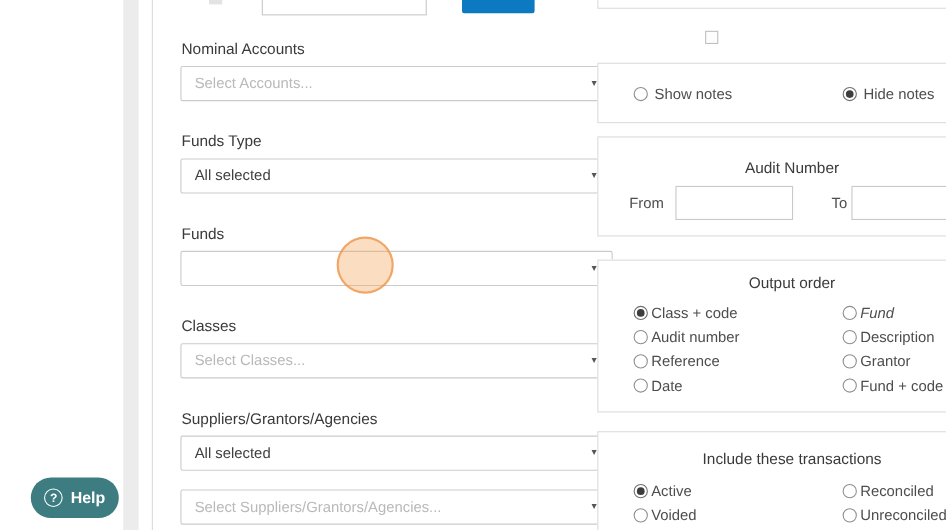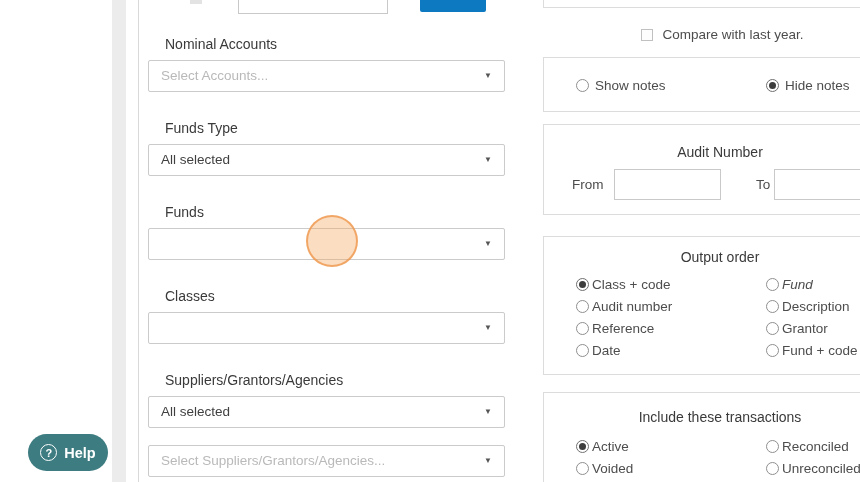--- a/index.html
+++ b/index.html
@@ -17,22 +17,22 @@
   .panel-border{left:138px;top:0;width:1px;height:482px;background:#d9d9d9;}
 
   
   .partial-input{left:238px;top:-20px;width:148px;height:32px;border:1px solid #c9c9c9;background:#fff;}
   .partial-button{left:420px;top:-18px;width:66px;height:30px;background:#0d79c1;border-radius:2px;}
   .partial-arrow{left:190px;top:0;width:12px;height:4px;background:#e3e3e3;}
 
   
   .field-label{left:165px;font-size:14px;color:#3a3a3a;white-space:nowrap;}
   .select-box{
-    left:148px;width:355px;height:30px;border:1px solid #cbcbcb;border-radius:2px;
-    background:#fff;cursor:pointer;
+    left:164px;width:355px;height:30px;border:1px solid #cbcbcb;border-radius:2px;
+    background:#fff;cursor:pointer;padding-left:36px;
   }
   .select-box .val{
     position:absolute;left:12px;top:0;line-height:30px;font-size:13.5px;color:#404040;white-space:nowrap;
   }
   .select-box .val.ph{color:#b9b9b9;}
   .select-box .chev{
     position:absolute;right:12px;top:0;line-height:30px;font-size:8px;color:#555;
   }
 
   
@@ -100,39 +100,39 @@
 </div>
 
 <div class="abs field-label" style="top:204px;text-align:right;">Funds</div>
 <div class="abs select-box" style="top:228px;">
   <span class="chev">▼</span>
 </div>
 <div class="abs click-circle"></div>
 
 <div class="abs field-label" style="top:288px;">Classes</div>
 <div class="abs select-box" style="top:312px;">
+  <span class="val ph">Select Classes...</span>
   <span class="chev">▼</span>
 </div>
 
 <div class="abs field-label" style="top:372px;">Suppliers/Grantors/Agencies</div>
 <div class="abs select-box" style="top:396px;">
   <span class="val">All selected</span>
   <span class="chev">▼</span>
 </div>
 
 <div class="abs select-box" style="top:445px;">
   <span class="val ph">Select Suppliers/Grantors/Agencies...</span>
   <span class="chev">▼</span>
 </div>
 
 <div class="abs rbox remnant-box"></div>
 
 <div class="abs" style="left:641px;top:25px;">
   <span class="check" style="display:inline-block;vertical-align:-2px;"></span>
-  <span class="opt-label" style="margin-left:5px;">Compare with last year.</span>
 </div>
 
 <div class="abs rbox notes-box">
   <span class="radio" style="left:32px;top:21px;"></span>
   <span class="opt-label abs" style="left:51px;top:20px;">Show notes</span>
   <span class="radio on" style="left:222px;top:21px;">
       <span class="dot"></span>
     </span>
   <span class="opt-label abs" style="left:241px;top:20px;">Hide notes</span>
 </div>

